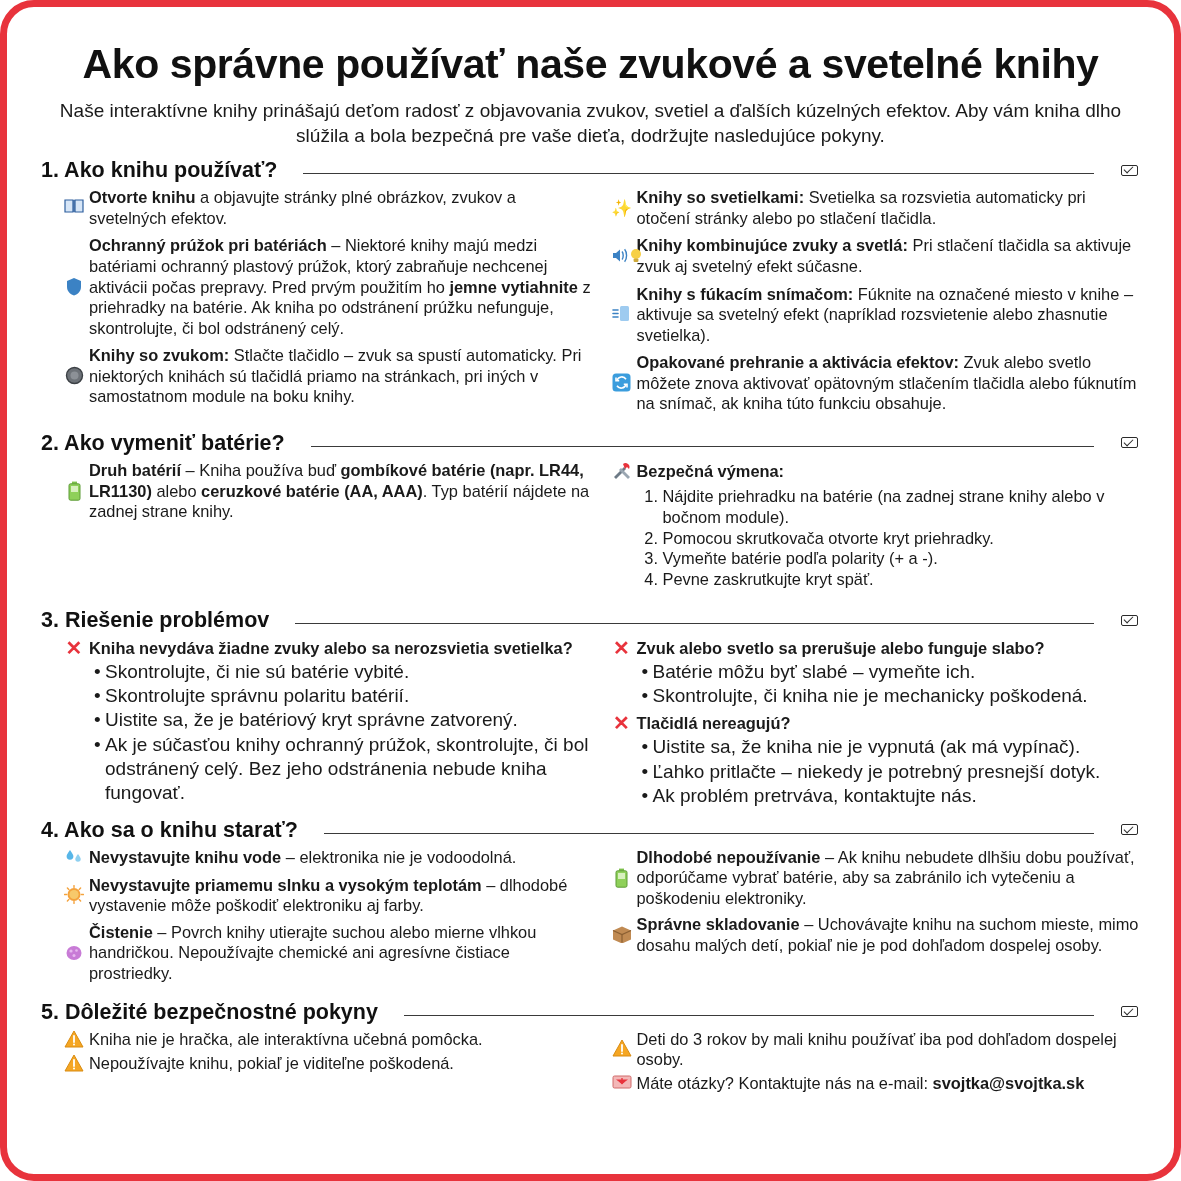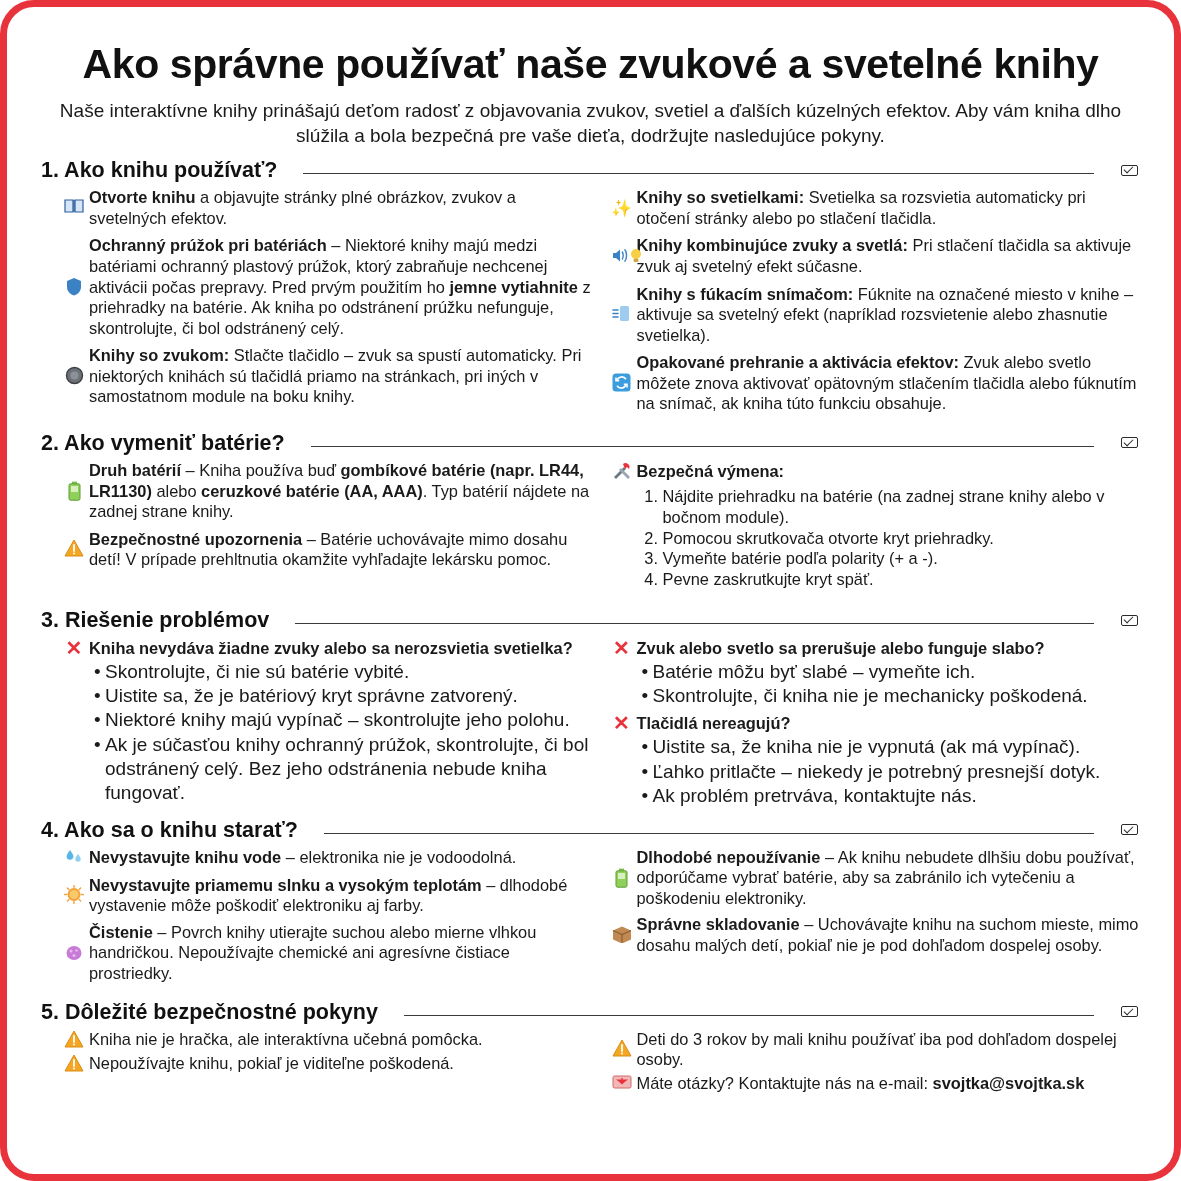--- a/index.html
+++ b/index.html
@@ -252,30 +252,20 @@
           <div class="item">
             <span class="ico">
               <svg width="13" height="20" viewBox="0 0 13 20">
                   <rect x="4" y="0.6" width="5" height="2.2" fill="#7bbf4a"></rect>
                   <rect x="1" y="2.8" width="11" height="16.4" rx="1.6" fill="#8fd05a" stroke="#5d9b36" stroke-width="1"></rect>
                   <rect x="3" y="5" width="7" height="6" fill="#d8f0bf"></rect>
                 </svg>
             </span>
             <span class="txt"><b>Druh batérií</b><span> – Kniha používa buď </span><b>gombíkové batérie (napr. LR44, LR1130)</b><span> alebo </span><b>ceruzkové batérie (AA, AAA)</b><span>. Typ batérií nájdete na zadnej strane knihy.</span></span>
           </div>
-          <div class="item">
-            <span class="ico">
-              <svg width="20" height="18" viewBox="0 0 20 18">
-                  <path d="M10 1 19 17H1z" fill="#f5a623" stroke="#d98c12" stroke-width="1"></path>
-                  <path d="M10 6v6" stroke="#fff" stroke-width="1.8" stroke-linecap="round"></path>
-                  <circle cx="10" cy="14.4" r="1" fill="#fff"></circle>
-                </svg>
-            </span>
-            <span class="txt"><b>Bezpečnostné upozornenia</b><span> – Batérie uchovávajte mimo dosahu detí! V prípade prehltnutia okamžite vyhľadajte lekársku pomoc.</span></span>
-          </div>
         </div>
         <div class="col right">
           <div class="item">
             <span class="ico">
               <svg width="20" height="19" viewBox="0 0 20 19">
                   <path d="M2 16 12 6l2 2L4 18z" fill="#6d7a86"></path>
                   <path d="M11 3a4 4 0 0 1 6 5l-2-2-2 2z" fill="#e8333c"></path>
                   <path d="M18 16 9 7l-2 2 9 9z" fill="#9aa6b1"></path>
                 </svg>
             </span>
@@ -298,22 +288,22 @@
         <span class="endmark"></span>
       </div>
       <div class="cols">
         <div class="col left">
           <div class="item">
             <span class="ico x-icon">✕</span>
             <span class="txt hdr-line">Kniha nevydáva žiadne zvuky alebo sa nerozsvietia svetielka?</span>
           </div>
           <ul class="bullets" style="margin-left:30px;margin-top:-2px;">
             <li>Skontrolujte, či nie sú batérie vybité.</li>
+            <li>Skontrolujte správnu polaritu batérií.</li>
             <li>Uistite sa, že je batériový kryt správne zatvorený.</li>
-            <li>Niektoré knihy majú vypínač – skontrolujte jeho polohu.</li>
             <li>Ak je súčasťou knihy ochranný prúžok, skontrolujte, či bol odstránený celý. Bez jeho odstránenia nebude kniha fungovať.</li>
           </ul>
         </div>
         <div class="col right">
           <div class="item">
             <span class="ico x-icon">✕</span>
             <span class="txt hdr-line">Zvuk alebo svetlo sa prerušuje alebo funguje slabo?</span>
           </div>
           <ul class="bullets" style="margin-left:30px;margin-top:-2px;">
             <li>Batérie môžu byť slabé – vymeňte ich.</li>

